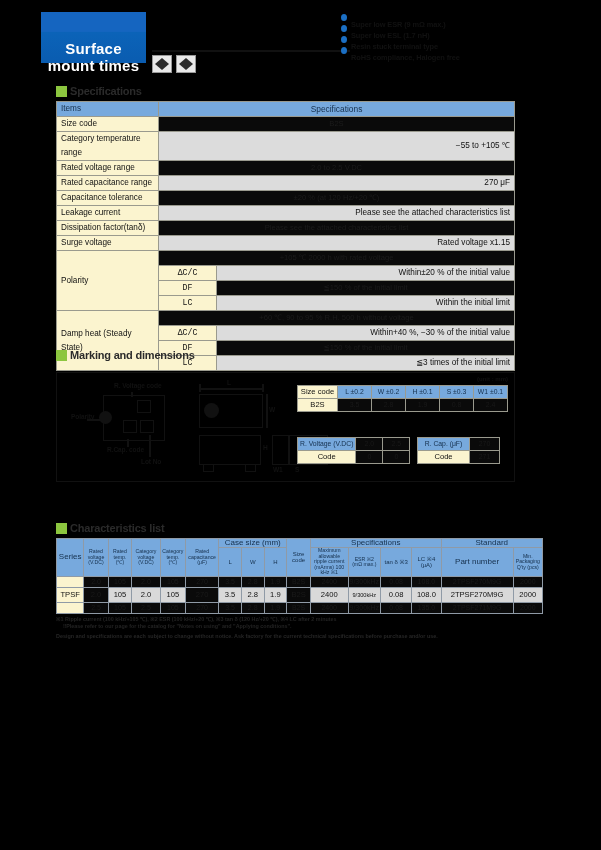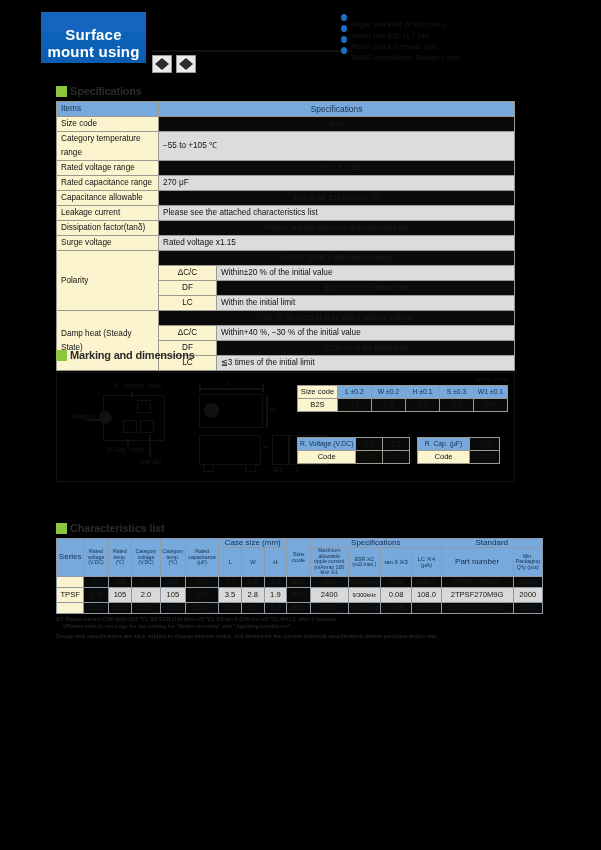--- a/index.html
+++ b/index.html
@@ -14,21 +14,21 @@
   }
   .page { position:absolute; left:0; top:0; width:601px; height:850px; background:#000; }
 
   
   .hdr { position:absolute; left:0; top:0; width:601px; height:80px; }
   .badge {
     position:absolute; left:41px; top:12px; width:105px; height:51px;
     background: linear-gradient(#1565c0 0%, #1565c0 38%, #0b63b8 40%, #0a5cb0 100%);
     color:#fff; text-align:center;
     font-size:15px; font-weight:bold; line-height:17px;
-    padding-top:14px; letter-spacing:.2px;
+    padding-top:28px; letter-spacing:.2px;
   }
   .badge .l2 { display:block; }
   .title-wrap { position:absolute; left:152px; top:8px; width:200px; height:56px; }
   .tpsf {
     font-size:47px; font-weight:bold; color:#1b6fc4; letter-spacing:-1px;
     line-height:46px; display:inline-block;
   }
   .series-w {
     font-size:19px; font-weight:bold; color:#3a3a3a; letter-spacing:-.5px;
     display:inline-block; vertical-align:bottom; margin-left:2px; padding-bottom:4px;
@@ -65,22 +65,22 @@
   }
 
   
   table { border-collapse:collapse; }
   .spec-tbl { position:absolute; left:56px; top:101px; width:459px; font-size:7.6px; }
   .spec-tbl td, .spec-tbl th { border:1px solid #9a9a8e; padding:0 4px; height:14px; line-height:14px; }
   .spec-tbl th {
     background:#77a9dd; color:#17314e; font-weight:normal; font-size:8.4px; text-align:center;
   }
   .spec-tbl .it { background:#fbf4cf; text-align:left; width:102px; font-size:8.2px; }
-  .spec-tbl .sub { background:#fbf4cf; text-align:center; width:58px; font-size:8.2px; }
-  .spec-tbl .val { background:#dcdcdc; text-align:left; font-size:8.2px; }
+  .spec-tbl .sub { background:#fbf4cf; text-align:center; width:58px; font-size:8.2px;font-family:Liberation Mono, monospace; }
+  .spec-tbl .val { background:#dcdcdc; text-align:right; font-size:8.2px; }
   .spec-tbl .redact { background:#0a0a0a; color:#1c1c1c; text-align:center; }
 
   
   .mark-box {
     position:absolute; left:56px; top:372px; width:459px; height:110px;
     background:#000; border:1px solid #111;
   }
   .draw { position:absolute; left:0; top:0; width:280px; height:110px; }
   .dlabel {
     position:absolute; font-size:6.6px; font-weight:bold; color:#111;
@@ -119,21 +119,21 @@
   .note.last { margin-top:2px; color:#262626; }
 </style>
 </head>
 <body>
 
 <div class="page">
 
   <div class="hdr">
     <div class="badge">
       <span>Surface</span>
-      <span class="l2">mount using</span>
+      <span class="l2">mount times</span>
     </div>
 
     <div class="rule"></div>
 
     <div class="chips">
       <div class="chip a"></div>
       <div class="chip b"></div>
     </div>
 
     <div class="bullets">
@@ -178,21 +178,21 @@
     </tr>
     <tr>
       <td class="it">Rated voltage range</td>
       <td colspan="2" class="redact">2.0 to 2.5 V.DC</td>
     </tr>
     <tr>
       <td class="it">Rated capacitance range</td>
       <td colspan="2" class="val">270 μF</td>
     </tr>
     <tr>
-      <td class="it">Capacitance allowable</td>
+      <td class="it">Capacitance tolerance</td>
       <td colspan="2" class="redact">±20 % (at 120 Hz/+20 ℃)</td>
     </tr>
     <tr>
       <td class="it">Leakage current</td>
       <td colspan="2" class="val">Please see the attached characteristics list</td>
     </tr>
     <tr>
       <td class="it">Dissipation factor(tanδ)</td>
       <td colspan="2" class="redact">Please see the attached characteristics list</td>
     </tr>

